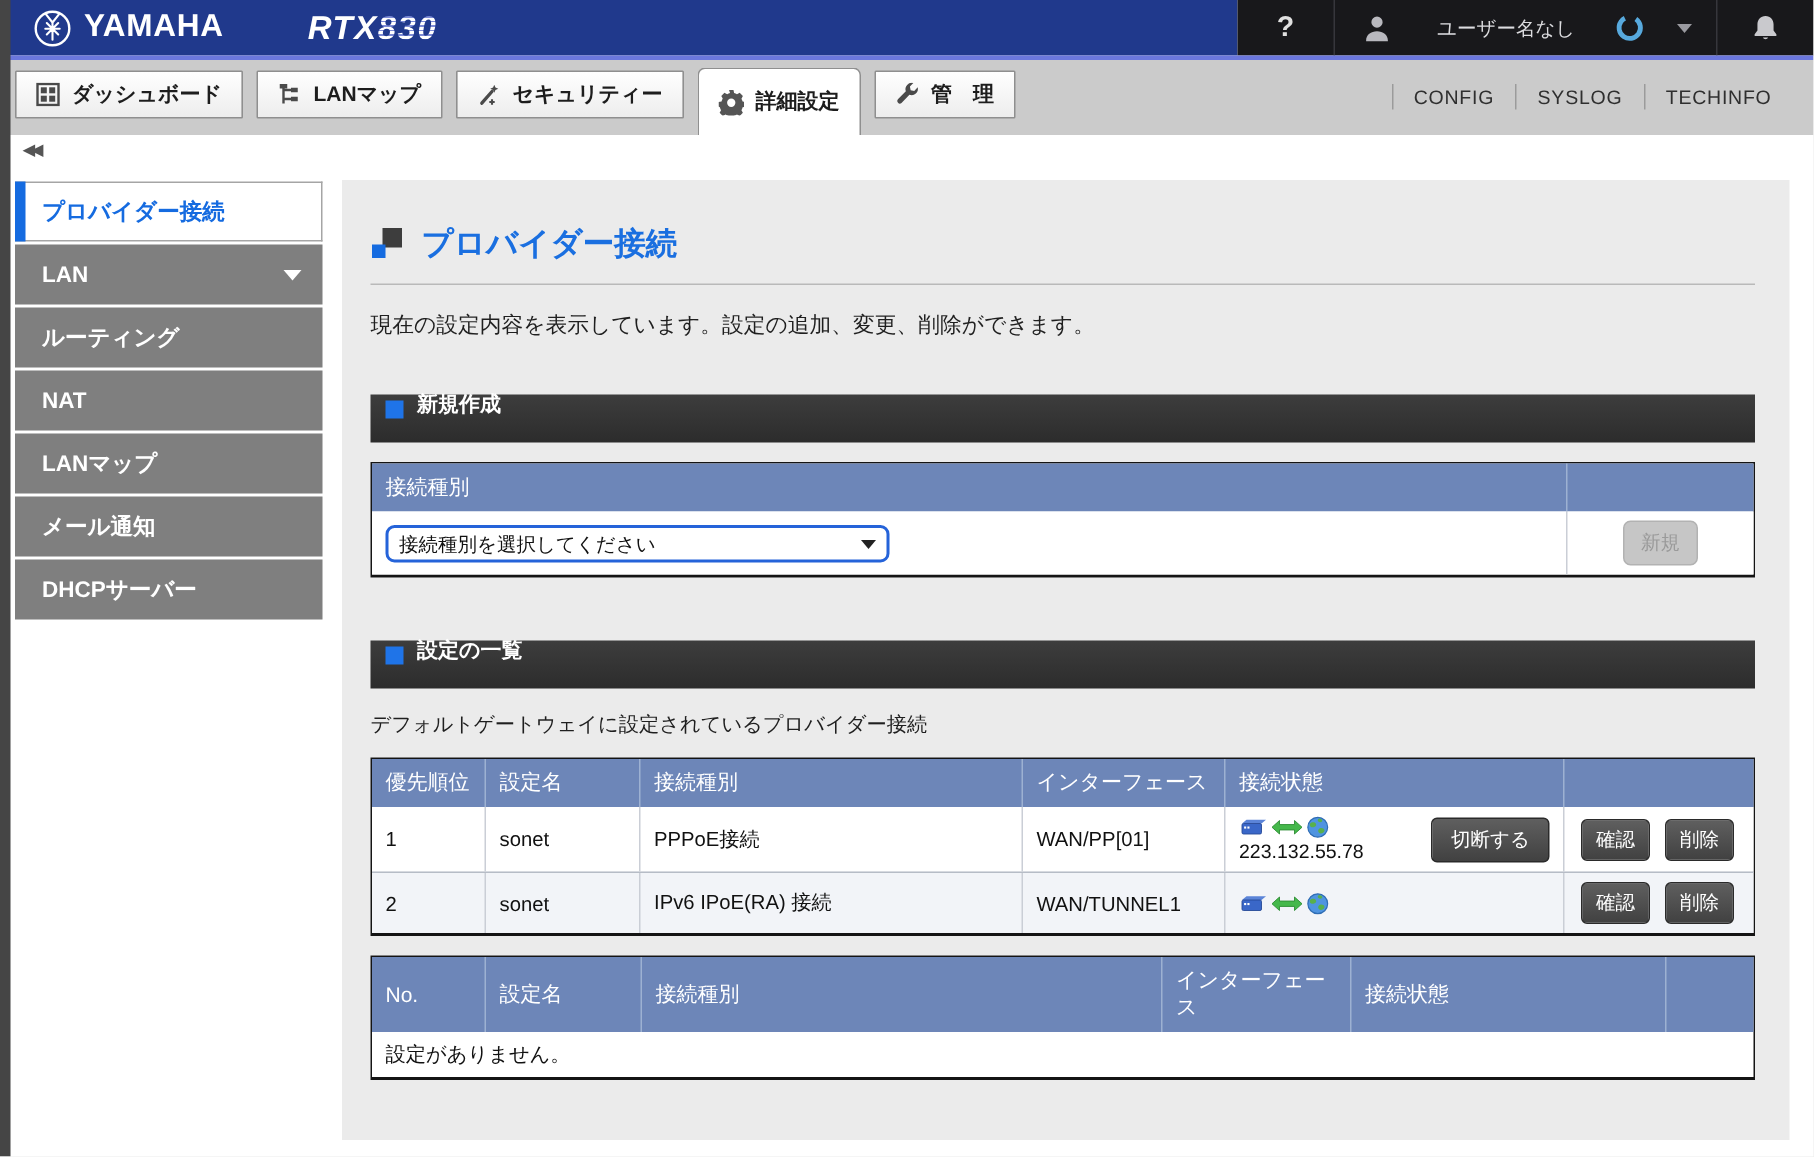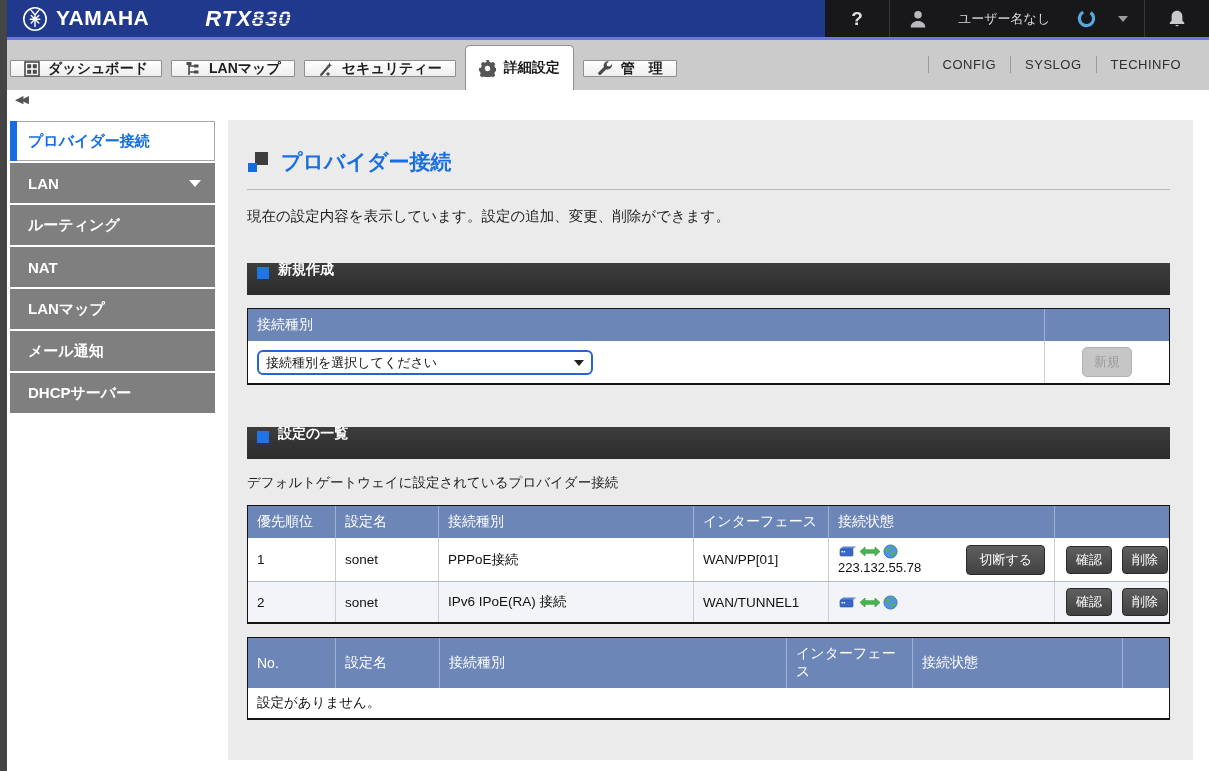--- a/index.html
+++ b/index.html
@@ -34,21 +34,21 @@
   .spacer { flex:1; }
   .caret-down { width:0; height:0; border-left:5px solid transparent; border-right:5px solid transparent; border-top:6px solid #9a9aa0; margin-left:10px; }
   .cell-bell { width:64px; cursor:pointer; }
 
   .accent-line { position:absolute; left:0; top:37px; width:1209px; height:3px; background:#6b77dd; z-index:5; }
 
   
   .tabbar { position:absolute; left:0; top:40px; width:1209px; height:50px; background:#cbcbcb; }
   .tabs { position:absolute; left:10px; top:0; display:flex; gap:9px; align-items:flex-start; }
   .tab {
-    margin-top:20px; height:17px; display:flex; align-items:center; gap:8px;
+    margin-top:7px; height:32px; display:flex; align-items:center; gap:8px;
     background:linear-gradient(#ffffff,#ededed); border:1px solid #8f8f8f; border-radius:1px;
     padding:0 13px; font-size:14px; font-weight:bold; color:#1d1d1d; cursor:pointer; white-space:nowrap;
   }
   .tab.active {
     margin-top:5px; height:45px; background:#ffffff; border-bottom:none; border-radius:5px 5px 0 0; z-index:2;
   }
   .tab svg { flex:none; }
   .quick-links { position:absolute; right:14px; top:16px; display:flex; align-items:center; }
   .qlink { font-size:13px; color:#2f2f2f; padding:1px 14px; border-left:1px solid #9b9b9b; cursor:pointer; letter-spacing:.5px; }
 
@@ -91,21 +91,21 @@
   
   .tbl { margin-top:13px; border:1px solid #141414; border-bottom-width:2px; background:#fff; }
   .tbl-head { display:flex; background:#6d86b8; color:#fff; font-size:14px; }
   .th { padding:7px 9px; border-right:1px solid #9db1d2; display:flex; align-items:center; min-height:32px; }
   .th:last-child, .td:last-child { border-right:none; }
   .tbl-row { display:flex; font-size:13.5px; color:#111; background:#fff; }
   .tbl-row + .tbl-row { border-top:1px solid #b6bcc6; }
   .tbl-row.alt { background:#f2f4f8; }
   .td { padding:6px 9px; border-right:1px solid #caced6; display:flex; align-items:center; }
 
-  .w80{width:88px;flex:none;} .w103{width:103px;flex:none;} .w104{width:104px;flex:none;}
+  .w80{width:76px;flex:none;} .w103{width:103px;flex:none;} .w104{width:104px;flex:none;}
   .w255{width:255px;flex:none;} .w135{width:135px;flex:none;} .w226{width:226px;flex:none;}
   .w124{width:124px;flex:none;} .w347{width:347px;flex:none;} .w126{width:126px;flex:none;}
   .w210{width:210px;flex:none;} .flex1{flex:1;}
 
   
   .select-wrap { position:relative; width:336px; }
   select.type-select {
     width:100%; height:25px; appearance:none; -webkit-appearance:none;
     border:2px solid #2563d9; border-radius:6px; background:#fff; color:#111;
     font-size:13px; padding:0 26px 0 7px; font-family:inherit; outline:none; cursor:pointer;

